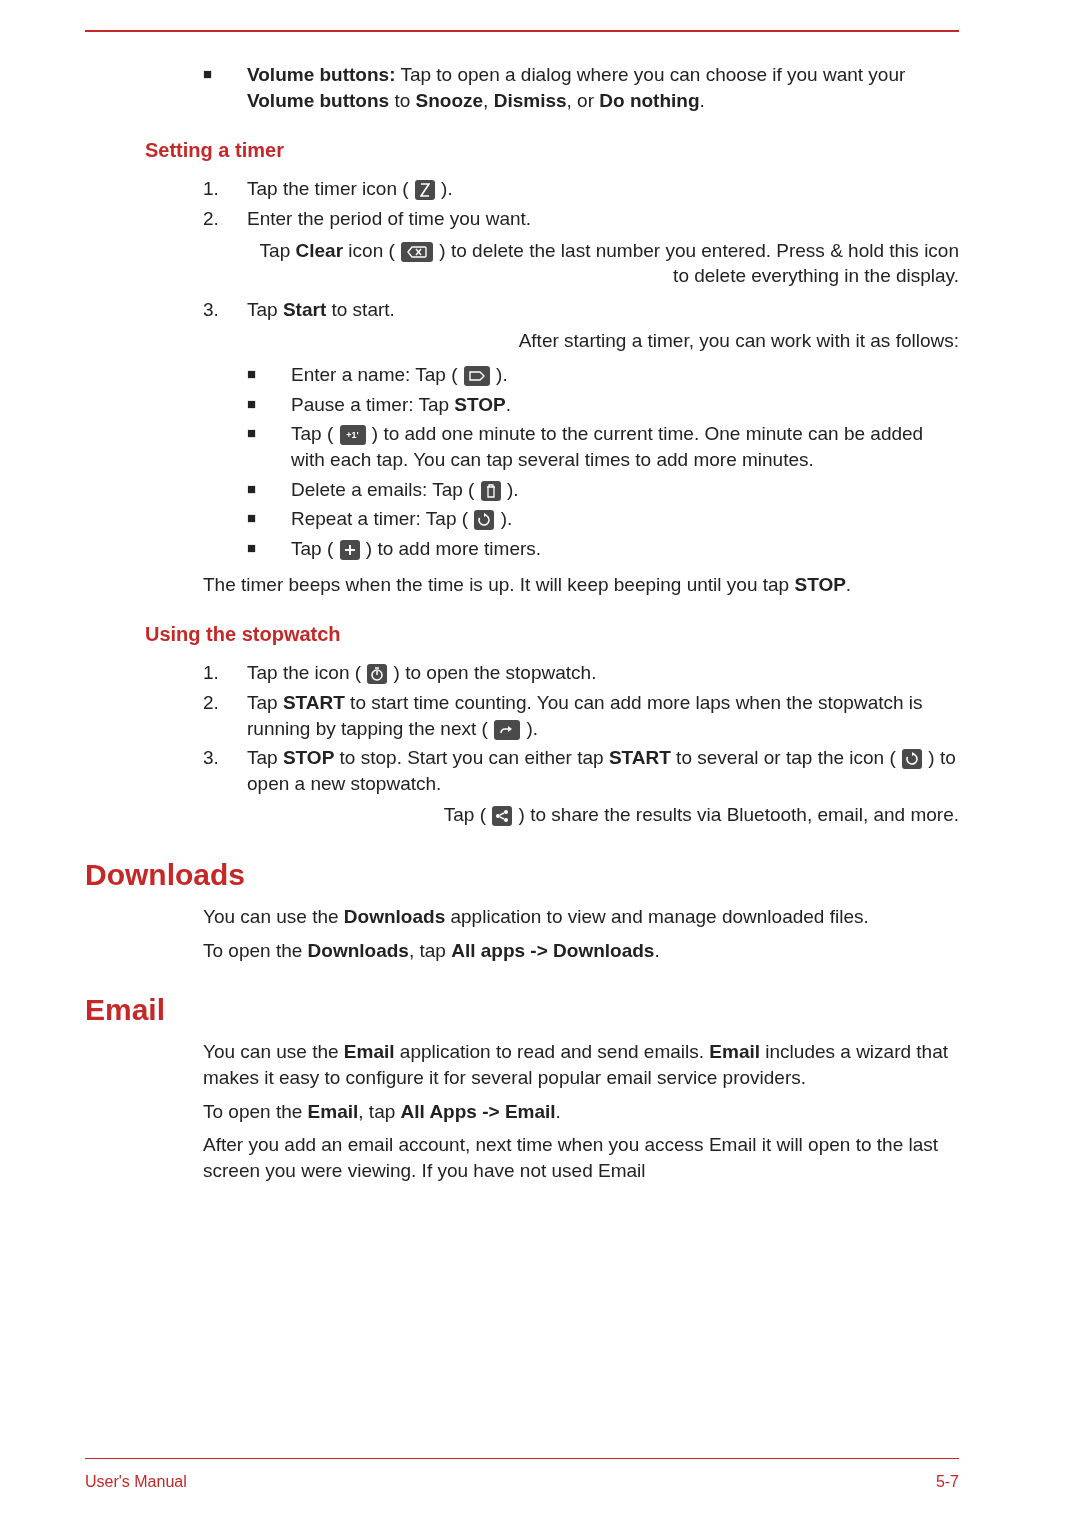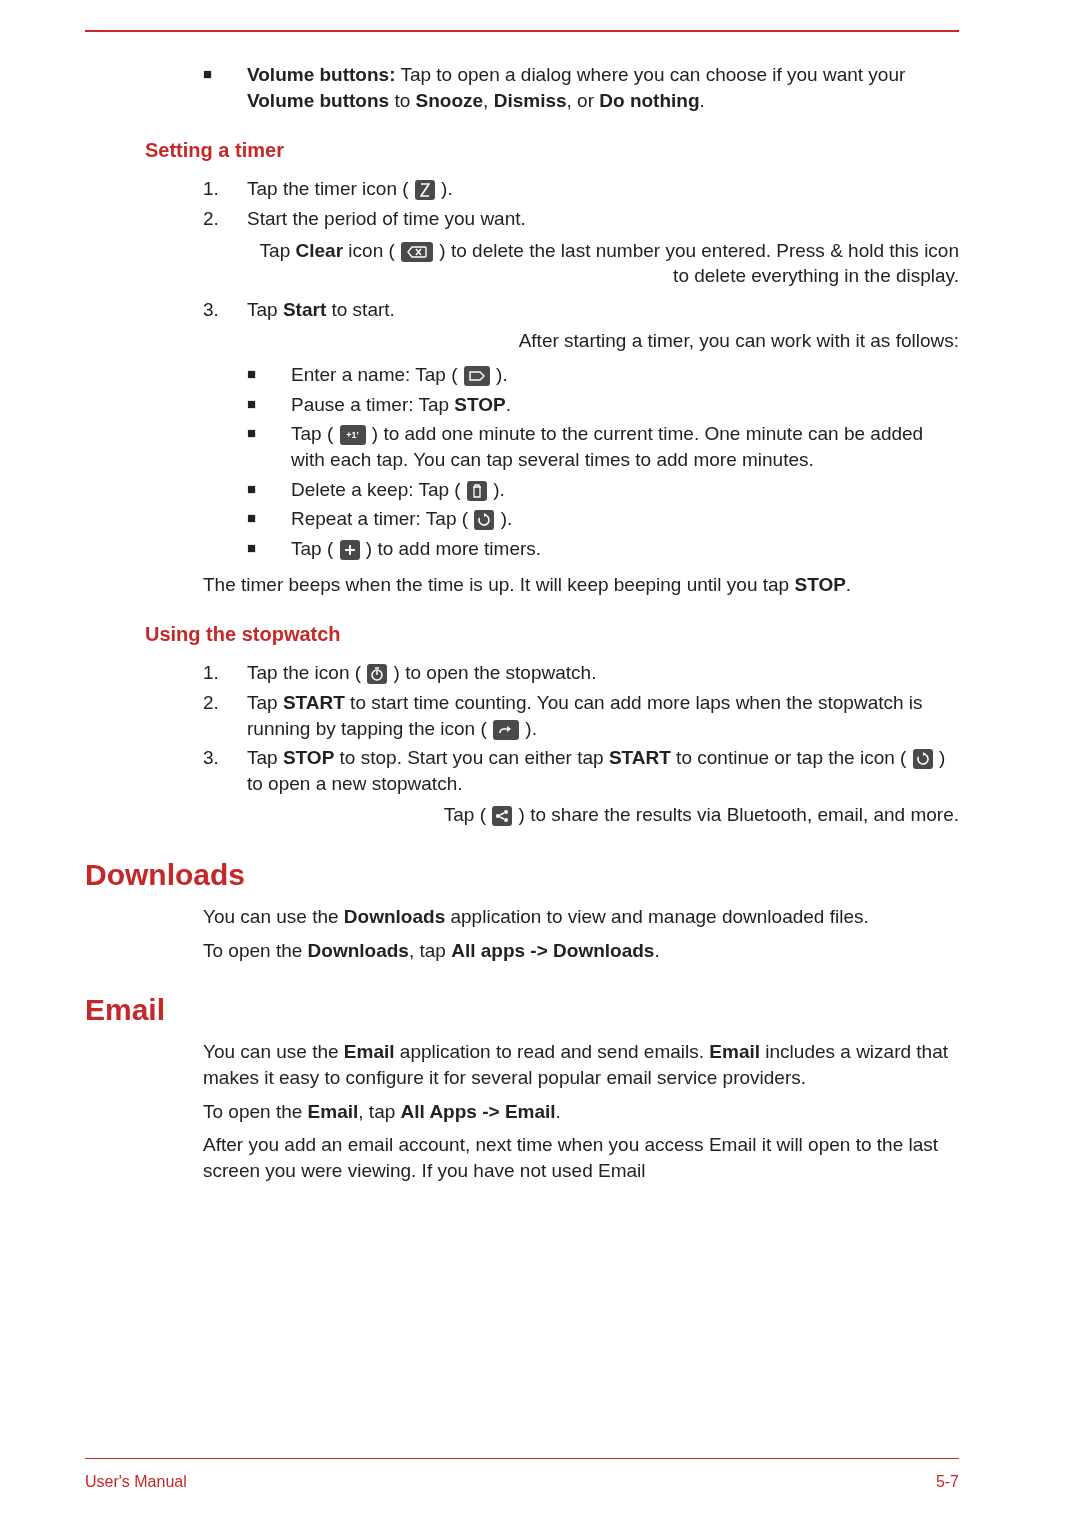--- a/index.html
+++ b/index.html
@@ -79,21 +79,21 @@
     <div class="body-block">
       <ol class="ol">
         <li>
           <span>Tap the timer icon ( </span><span class="icon sq">
               <svg width="10" height="14" viewBox="0 0 10 14">
                 <path d="M1 1h8L1 13h8" stroke="#fff" stroke-width="1.6" fill="none"></path>
               </svg>
             </span><span> ).</span>
         </li>
         <li>
-          <span>Start the period of time you want.</span>
+          <span>Enter the period of time you want.</span>
           <p class="after-num-para">
             <span>Tap </span><b>Clear</b><span> icon ( </span><span class="icon wide">
                 <svg width="20" height="12" viewBox="0 0 20 12">
                   <path d="M5 1h13a1 1 0 0 1 1 1v8a1 1 0 0 1-1 1H5L1 6z" fill="none" stroke="#fff" stroke-width="1.4"></path>
                   <path d="M9 3l5 6M14 3l-5 6" stroke="#fff" stroke-width="1.4"></path>
                 </svg>
               </span><span> ) to delete the last number you entered. Press &amp; hold this icon to delete everything in the display.</span>
           </p>
         </li>
         <li>
@@ -107,21 +107,21 @@
                   </svg>
                 </span><span> ).</span>
             </li>
             <li>
               <span>Pause a timer: Tap </span><b>STOP</b><span>.</span>
             </li>
             <li>
               <span>Tap ( </span><span class="icon" style="font-size:9px">+1'</span><span> ) to add one minute to the current time. One minute can be added with each tap. You can tap several times to add more minutes.</span>
             </li>
             <li>
-              <span>Delete a keep: Tap ( </span><span class="icon sq">
+              <span>Delete a emails: Tap ( </span><span class="icon sq">
                   <svg width="12" height="14" viewBox="0 0 12 14">
                     <path d="M2 3h8M4 3V1h4v2M3 3v10h6V3" fill="none" stroke="#fff" stroke-width="1.3"></path>
                   </svg>
                 </span><span> ).</span>
             </li>
             <li>
               <span>Repeat a timer: Tap ( </span><span class="icon sq">
                   <svg width="14" height="14" viewBox="0 0 14 14">
                     <path d="M7 2a5 5 0 1 1-4.5 2.8" fill="none" stroke="#fff" stroke-width="1.6"></path>
                     <path d="M7 0v4l3-2z" fill="#fff"></path>
@@ -148,29 +148,29 @@
       <ol class="ol">
         <li>
           <span>Tap the icon ( </span><span class="icon sq">
               <svg width="14" height="14" viewBox="0 0 14 14">
                 <circle cx="7" cy="8" r="5" fill="none" stroke="#fff" stroke-width="1.5"></circle>
                 <path d="M7 8V4M5 1h4" stroke="#fff" stroke-width="1.5"></path>
               </svg>
             </span><span> ) to open the stopwatch.</span>
         </li>
         <li>
-          <span>Tap </span><b>START</b><span> to start time counting. You can add more laps when the stopwatch is running by tapping the icon ( </span><span class="icon">
+          <span>Tap </span><b>START</b><span> to start time counting. You can add more laps when the stopwatch is running by tapping the next ( </span><span class="icon">
               <svg width="18" height="12" viewBox="0 0 18 12">
                 <path d="M3 9a4 4 0 0 1 4-4h5" fill="none" stroke="#fff" stroke-width="1.6"></path>
                 <path d="M10 2l4 3-4 3z" fill="#fff"></path>
               </svg>
             </span><span> ).</span>
         </li>
         <li>
-          <span>Tap </span><b>STOP</b><span> to stop. Start you can either tap </span><b>START</b><span> to continue or tap the icon ( </span><span class="icon sq">
+          <span>Tap </span><b>STOP</b><span> to stop. Start you can either tap </span><b>START</b><span> to several or tap the icon ( </span><span class="icon sq">
               <svg width="14" height="14" viewBox="0 0 14 14">
                 <path d="M7 2a5 5 0 1 1-4.5 2.8" fill="none" stroke="#fff" stroke-width="1.6"></path>
                 <path d="M7 0v4l3-2z" fill="#fff"></path>
               </svg>
             </span><span> ) to open a new stopwatch.</span>
           <p class="after-num-para">
             <span>Tap ( </span><span class="icon sq">
                 <svg width="14" height="14" viewBox="0 0 14 14">
                   <circle cx="11" cy="3" r="2" fill="#fff"></circle>
                   <circle cx="3" cy="7" r="2" fill="#fff"></circle>

